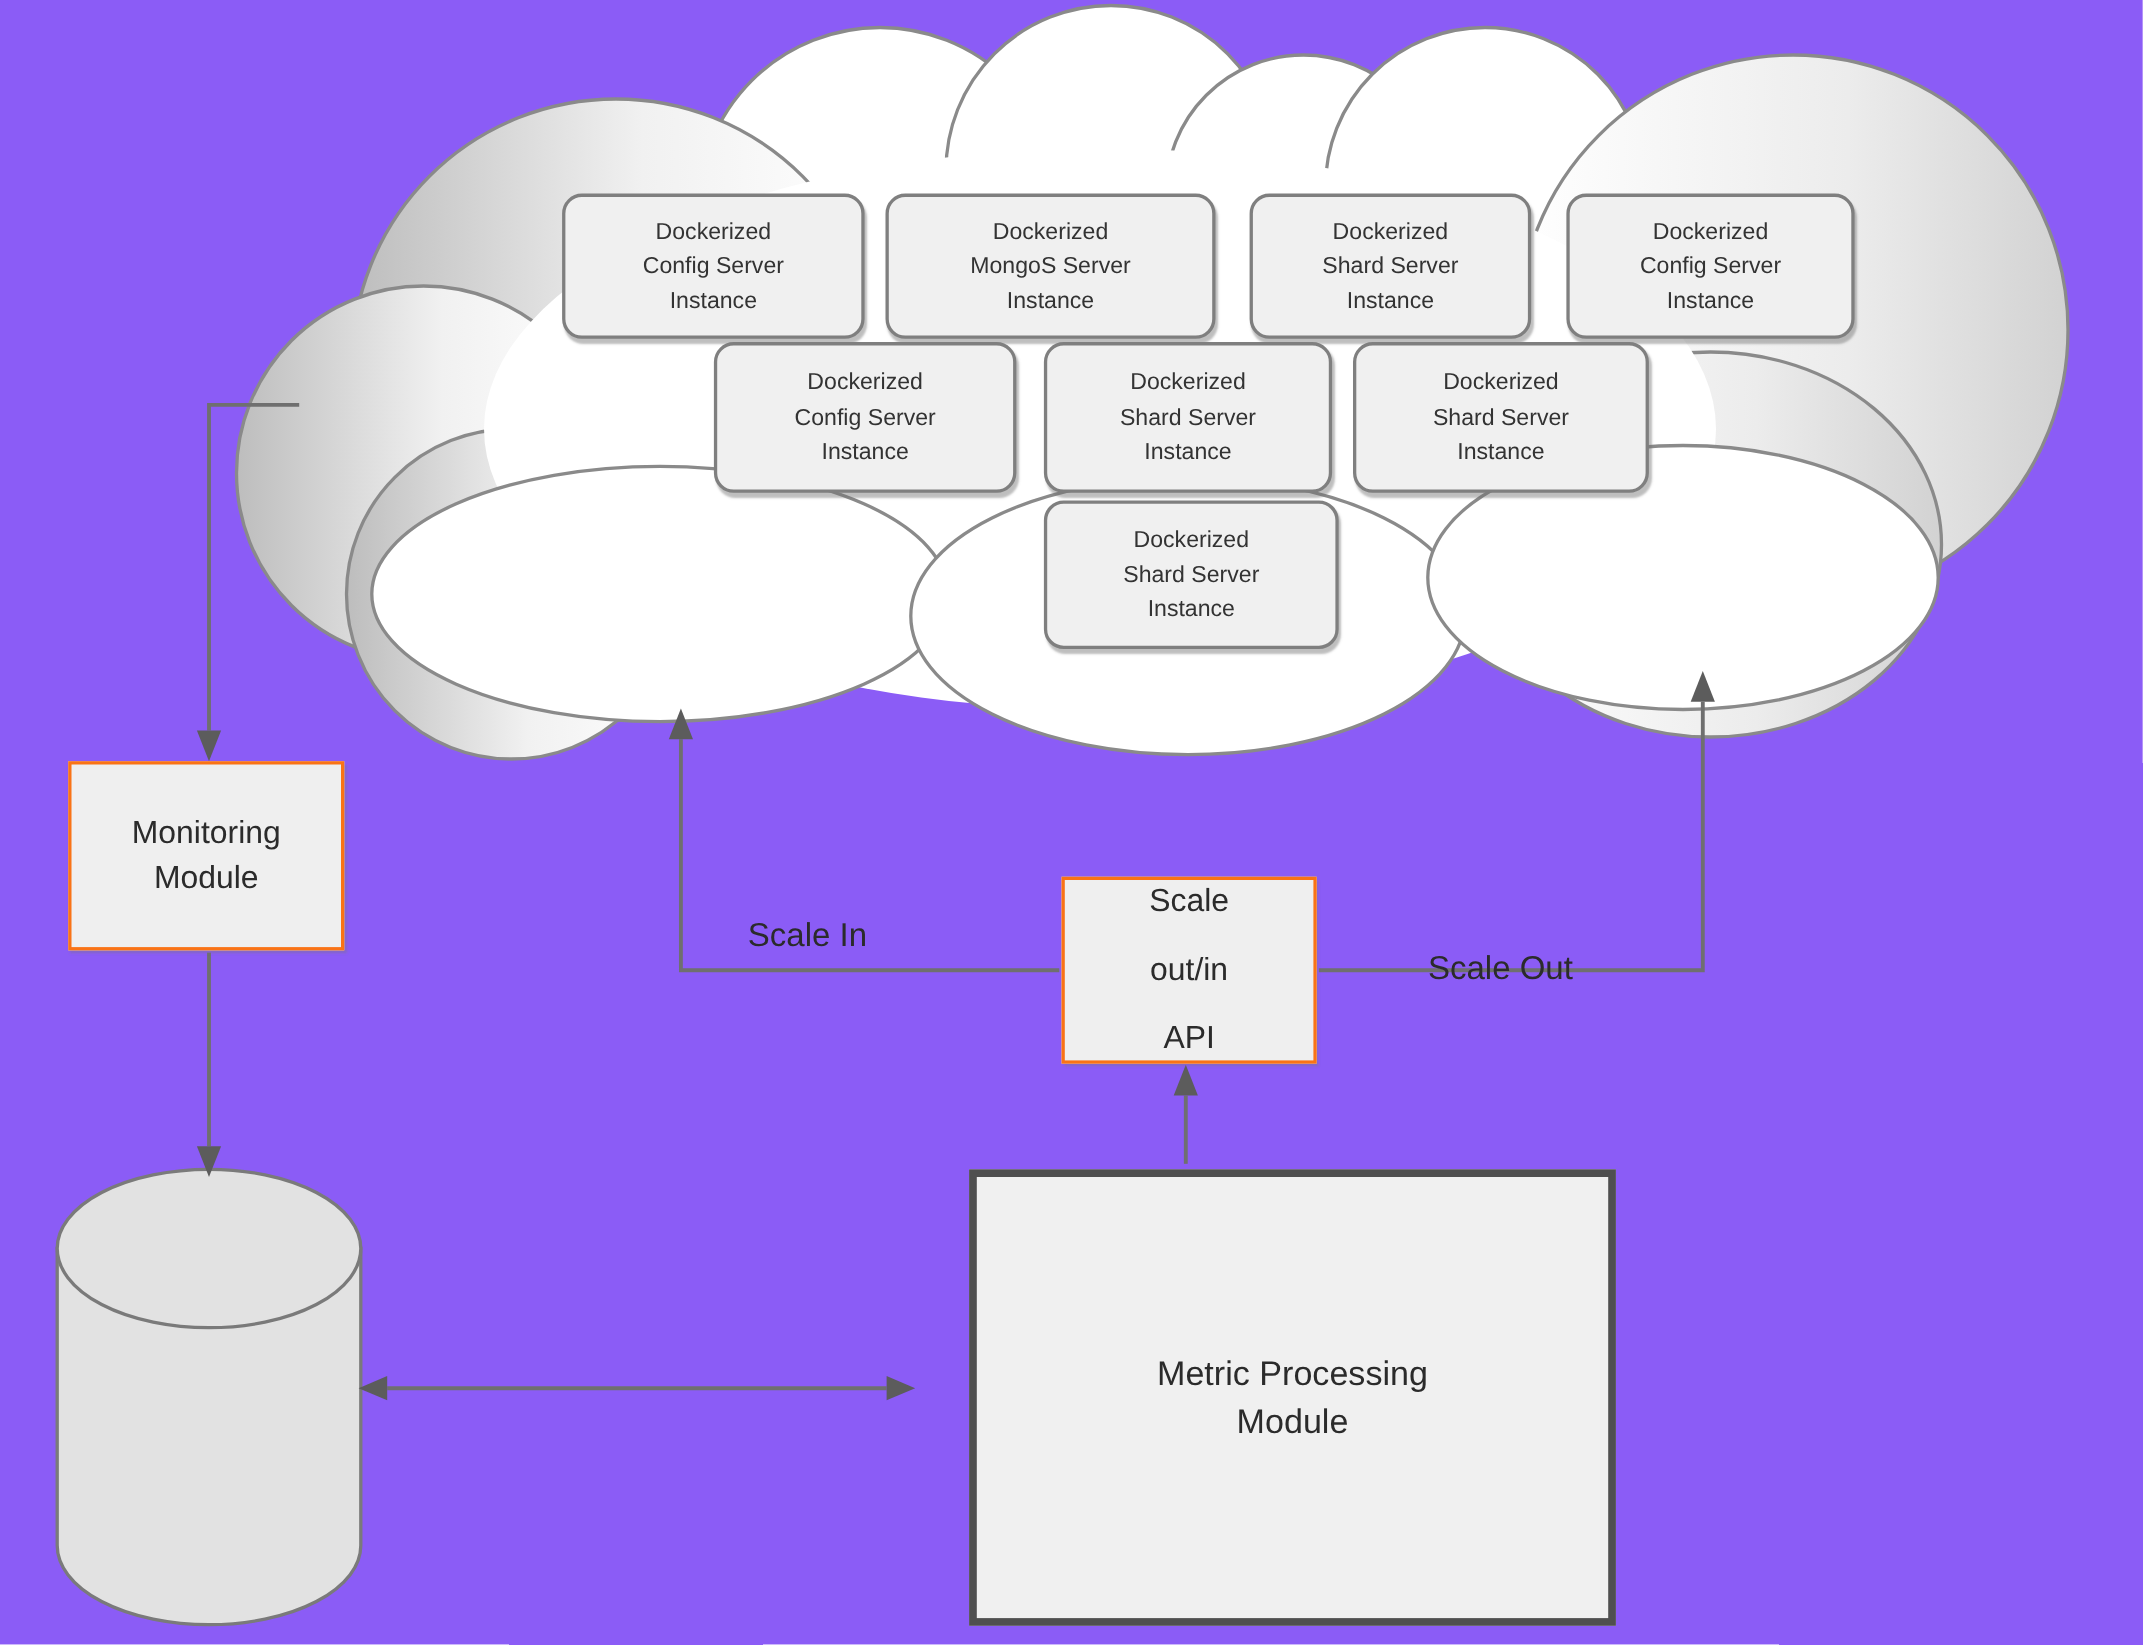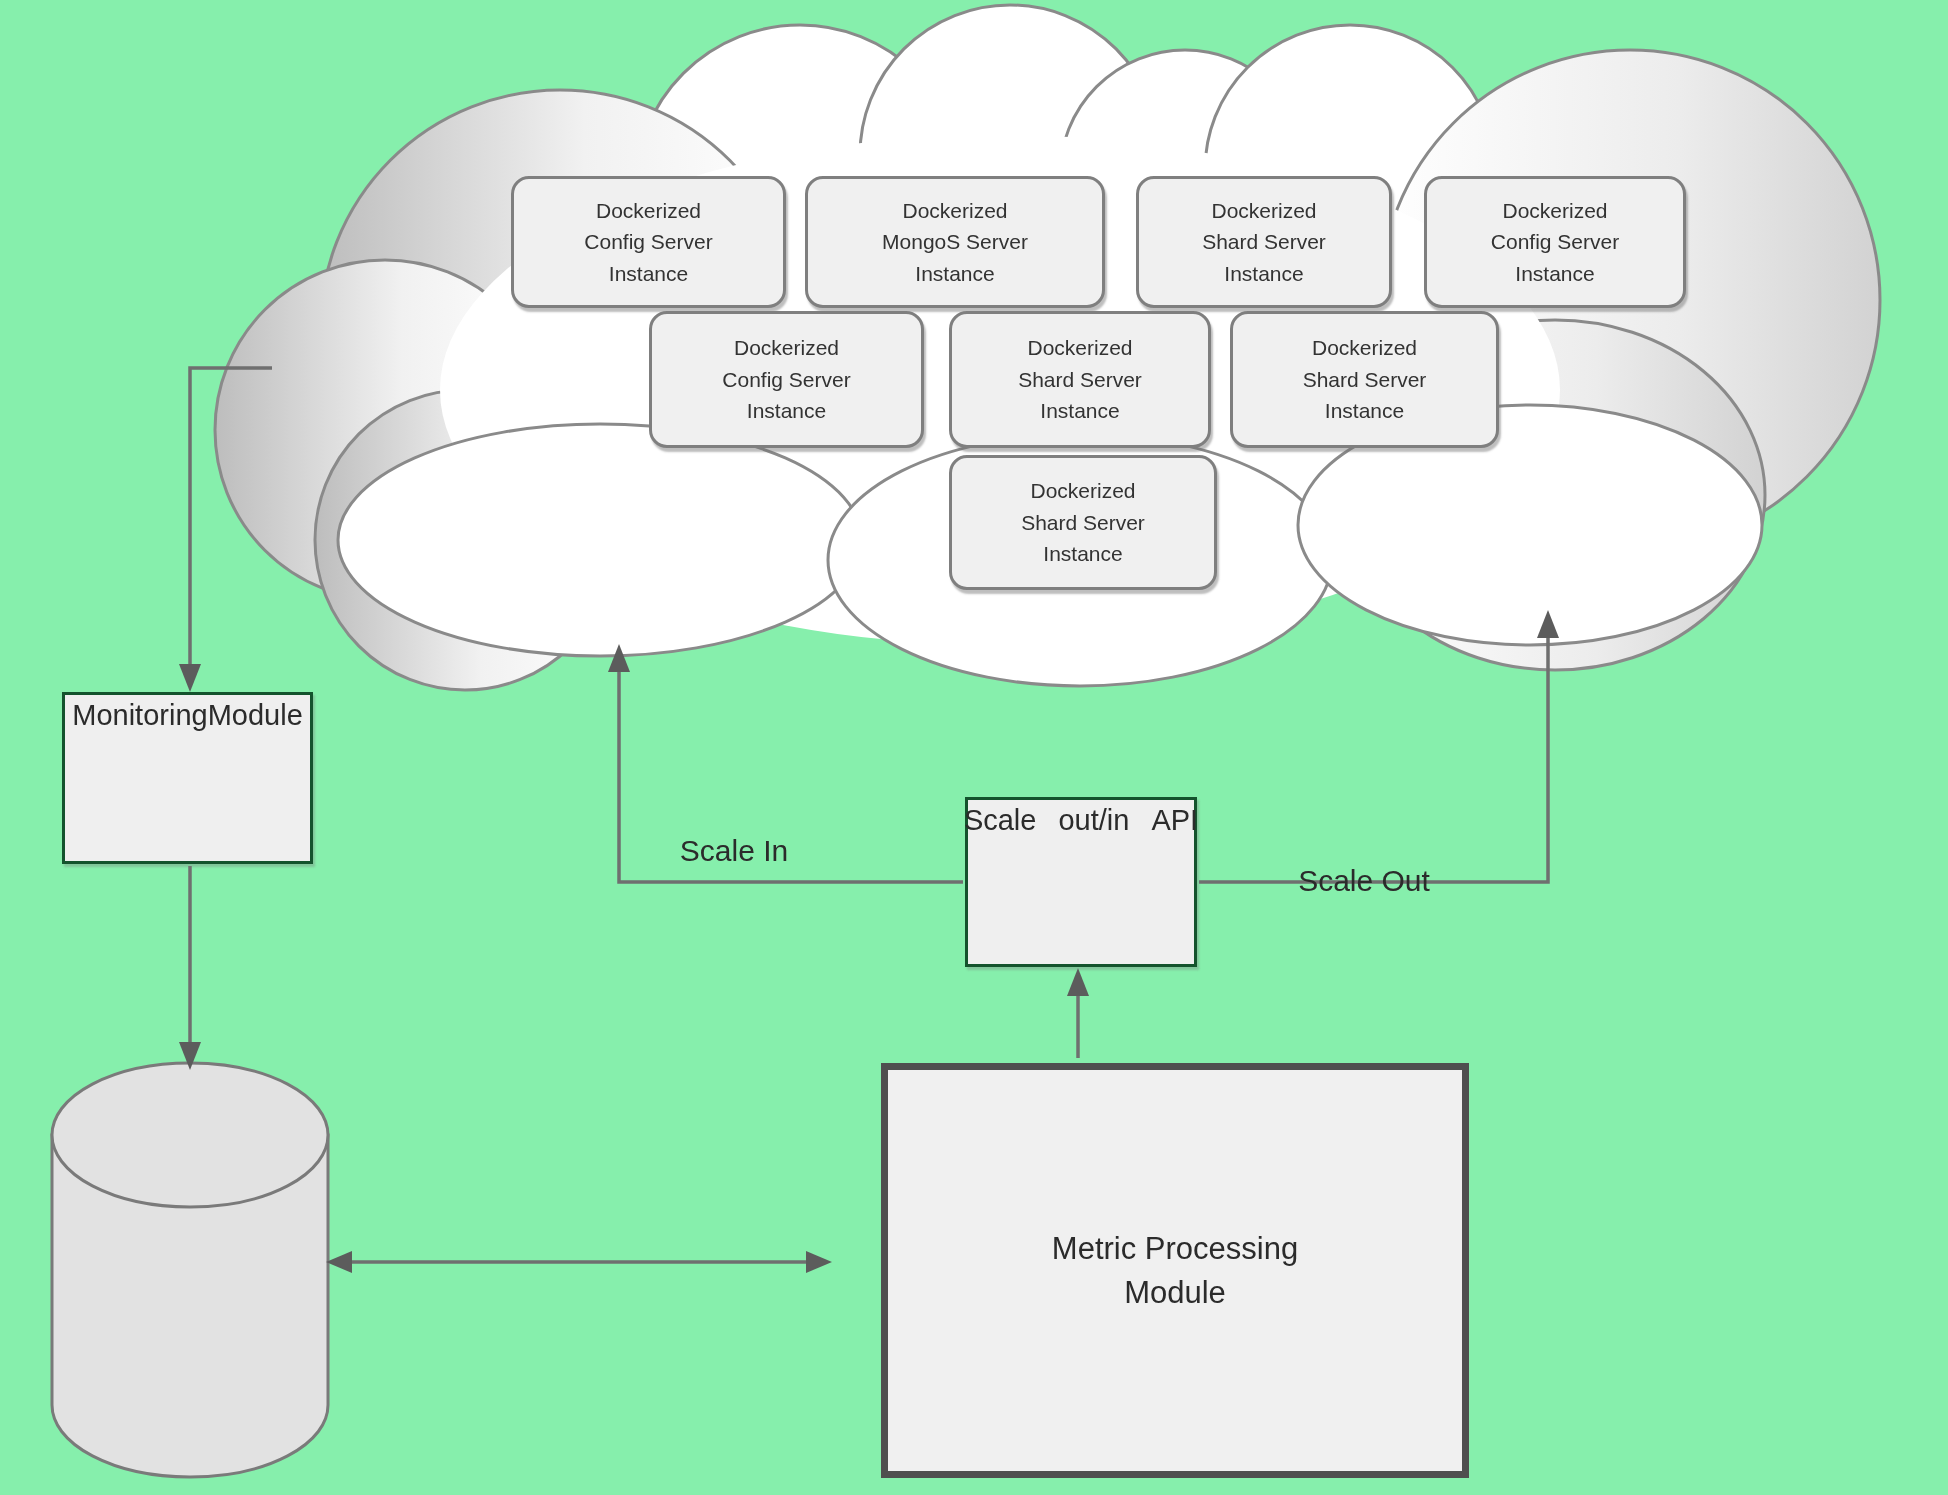--- a/index.html
+++ b/index.html
@@ -1,31 +1,31 @@
 <!DOCTYPE html>
 <html><head>
 <meta charset="utf-8">
 <style>
   html,body{margin:0;padding:0;background:#ffffff;}
   #canvas{
-    position:relative;width:1948px;height:1495px;background:#86efac;
+    position:relative;width:1948px;height:1495px;background:#8b5cf6;
     font-family:"Liberation Sans", sans-serif;color:#2d2d2d;overflow:hidden;
   }
   #cloud-svg{position:absolute;left:0;top:0;}
   .node{position:absolute;box-sizing:border-box;text-align:center;}
   .ibox{
     background:#f0f0f0;border:3px solid #7f7f7f;border-radius:18px;
     box-shadow:2px 4px 2px rgba(110,110,110,0.45);
     display:flex;flex-direction:column;justify-content:center;
     font-size:21px;line-height:1.5;color:#333;
   }
   .plainbox{
-    background:#efefef;border:3px solid #14532d;
+    background:#efefef;border:3px solid #f97316;
     box-shadow:2px 3px 2px rgba(120,120,120,0.35);
-    display:flex;flex-direction:row;justify-content:center;
+    display:flex;flex-direction:column;justify-content:center;
     font-size:29px;line-height:1.4;color:#2b2b2b;
   }
   .thickbox{
     background:#f0f0f0;border:7px solid #4f4f4f;
     display:flex;flex-direction:column;justify-content:center;
     font-size:31px;line-height:1.4;color:#2b2b2b;
   }
   .edge-label{font-size:30px;color:#2b2b2b;}
   .cyl-label{
     position:absolute;font-size:26px;line-height:1.35;color:#2f2f2f;text-align:left;

